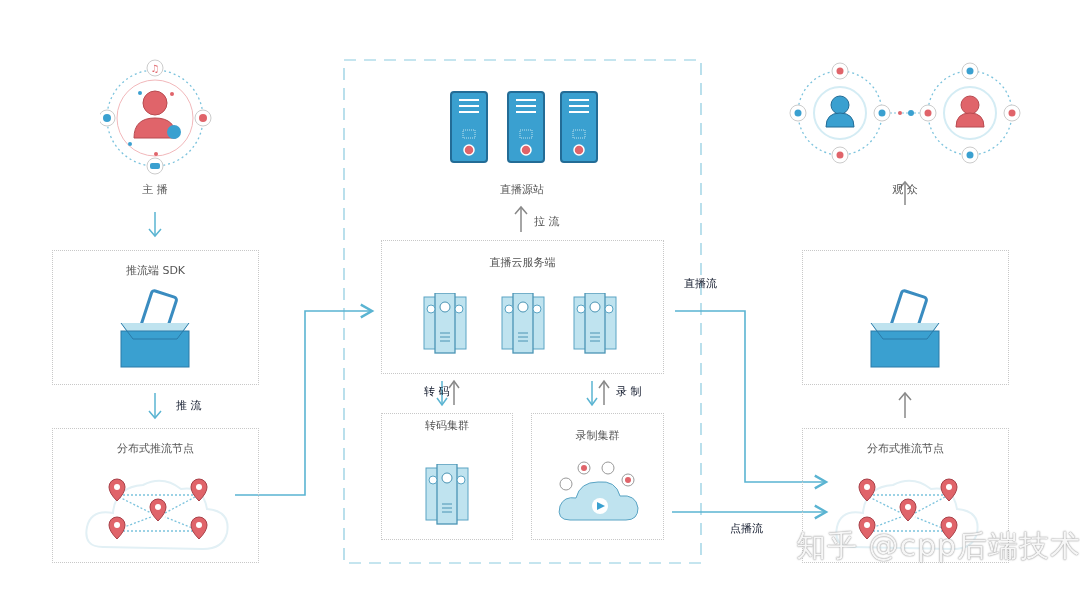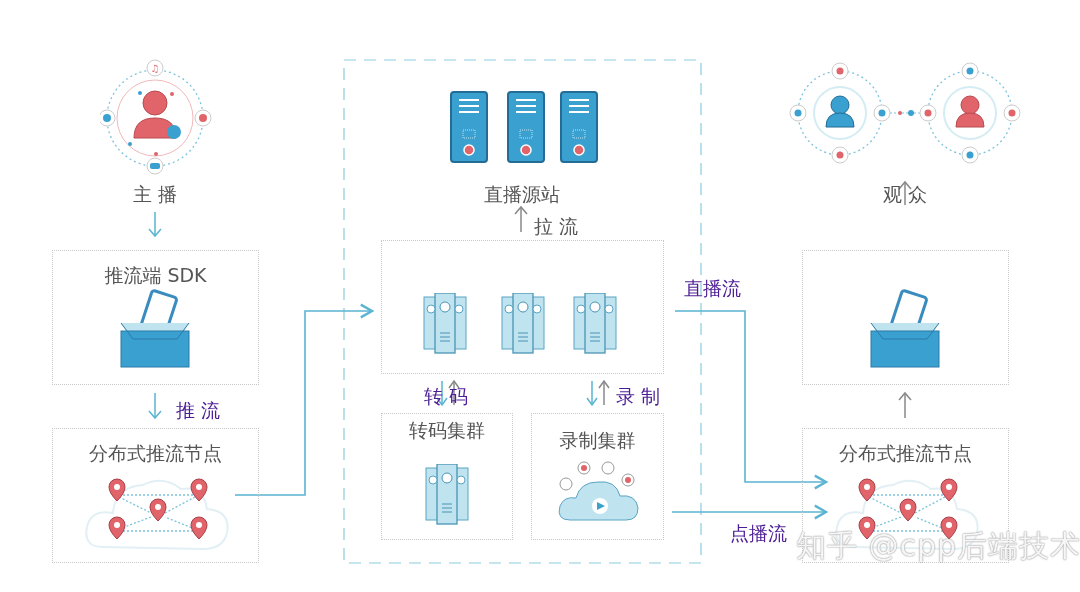--- a/index.html
+++ b/index.html
@@ -1,21 +1,21 @@
 <!DOCTYPE html>
 <html><head>
 <meta charset="utf-8">
 <style>
   html, body { margin:0; padding:0; background:#ffffff; }
   body { width:1080px; height:592px; position:relative; overflow:hidden;
          font-family:"DejaVu Sans", "Liberation Sans", sans-serif; color:#555; }
   .abs { position:absolute; }
   .box { position:absolute; border:1px dotted #c8c8c8; box-sizing:border-box; }
-  .label { position:absolute; font-size:19px; color:#555; text-align:center; white-space:nowrap; }
-  .label.blue { color:#4c1d95; }
+  .label { position:absolute; font-size:11px; color:#555; text-align:center; white-space:nowrap; }
+  .label.blue { color:#0f172a; }
   .wm { position:absolute; font-size:30px; color:rgba(255,255,255,0.92);
         text-shadow:0 0 1px #888, 0 0 2px #aaa; white-space:nowrap; letter-spacing:1px;margin-left:28px; }
   svg.overlay { position:absolute; left:0; top:0; }
 </style>
 </head>
 <body>
 
 <svg class="overlay" width="1080" height="592">
   <defs>
     <marker id="arrBlue" markerWidth="10" markerHeight="10" refX="8" refY="5" orient="auto">
@@ -154,20 +154,21 @@
     <circle cx="22" cy="60" r="5" fill="#e0646a" stroke="#fff" stroke-width="1.5"></circle>
     <rect x="16" y="40" width="12" height="8" fill="none" stroke="#bfe3ef" stroke-width="1" stroke-dasharray="1,1"></rect>
   </g>
   <use href="#srv" x="57"></use>
     <use href="#srv" x="110"></use>
 </svg>
 <div class="label" style="left:472px;top:182px;width:100px;font-family:Liberation Serif, serif;">直播源站</div>
 <div class="label" style="left:534px;top:214px;">拉 流</div>
 
 <div class="box" style="left:381px;top:240px;width:283px;height:134px;">
+  <div class="label" style="left:0;top:14px;width:281px;">直播云服务端</div>
   <svg class="abs" style="left:40px;top:52px;" width="210" height="62" viewBox="0 0 210 62">
     <g id="rack">
       <rect x="2" y="4" width="16" height="52" fill="#bfe3ef" stroke="#5aa4c4"></rect>
         <rect x="28" y="4" width="16" height="52" fill="#bfe3ef" stroke="#5aa4c4"></rect>
       <rect x="13" y="0" width="20" height="60" fill="#bfe3ef" stroke="#4a94b4" stroke-width="1.3"></rect>
       <circle cx="23" cy="14" r="5" fill="#fff" stroke="#4a94b4"></circle>
         <circle cx="9" cy="16" r="4" fill="#fff" stroke="#5aa4c4"></circle>
         <circle cx="37" cy="16" r="4" fill="#fff" stroke="#5aa4c4"></circle>
       <g stroke="#4a94b4">
           <line x1="18" y1="40" x2="28" y2="40"></line>

